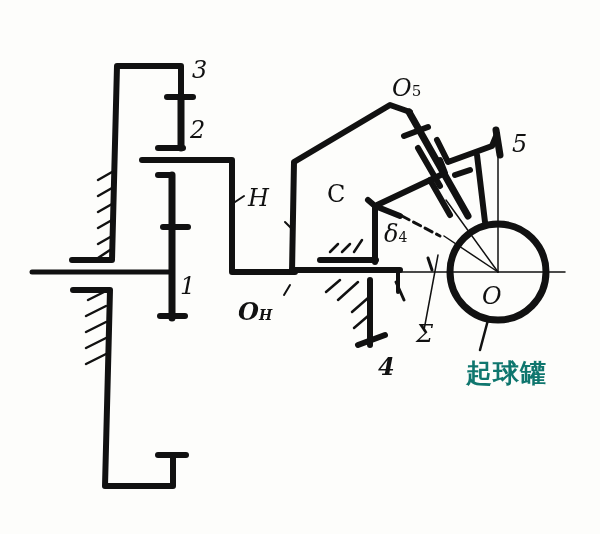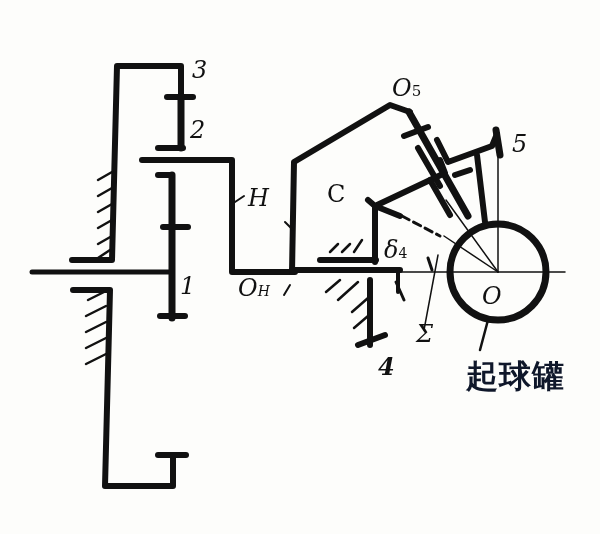--- a/index.html
+++ b/index.html
@@ -1,19 +1,19 @@
 <!DOCTYPE html>
 <html><head>
 <meta charset="utf-8">
 <style>
   html,body{margin:0;padding:0;background:#fdfdfb;}
   #canvas{position:relative;width:600px;height:534px;overflow:hidden;background:#fdfdfb;}
   svg{position:absolute;left:0;top:0;}
   .lbl{position:absolute;font-family:"DejaVu Serif",serif;font-style:italic;color:#111;font-size:24px;line-height:1;}
-  .cn{position:absolute;font-family:"DejaVu Sans",sans-serif;font-weight:bold;color:#0f172a;font-size:32px;line-height:1;letter-spacing:1px;}
+  .cn{position:absolute;font-family:"DejaVu Sans",sans-serif;font-weight:bold;color:#0f766e;font-size:26px;line-height:1;letter-spacing:1px;}
 </style>
 </head>
 <body>
 
 <div id="canvas">
 <svg width="600" height="534" viewBox="0 0 600 534">
   <g stroke="#111" fill="none" stroke-linecap="round" stroke-linejoin="round">
 
     <line x1="32" y1="272" x2="170" y2="272" stroke-width="5"></line>
 
@@ -88,22 +88,22 @@
     <line x1="428" y1="258" x2="432" y2="270" stroke-width="3"></line>
     <line x1="396" y1="282" x2="404" y2="300" stroke-width="3"></line>
     <line x1="290" y1="285" x2="284" y2="295" stroke-width="2"></line>
   </g>
 </svg>
 
 <span class="lbl" style="left:192px;top:58px;">3</span>
 <span class="lbl" style="left:190px;top:118px;">2</span>
 <span class="lbl" style="left:180px;top:274px;">1</span>
 <span class="lbl" style="left:248px;top:186px;">H</span>
-<span class="lbl" style="left:238px;top:276px;"><span>O</span><span style="font-size:14px;">H</span></span>
+<span class="lbl" style="left:238px;top:300px;font-weight:bold;"><span>O</span><span style="font-size:14px;">H</span></span>
 <span class="lbl" style="left:327px;top:182px;font-style:normal;">C</span>
 <span class="lbl" style="left:392px;top:76px;"><span>O</span><span style="font-size:15px;font-style:normal;">5</span></span>
 <span class="lbl" style="left:512px;top:132px;">5</span>
 <span class="lbl" style="left:378px;top:355px;font-weight:bold;">4</span>
-<span class="lbl" style="left:384px;top:238px;"><span>δ</span><span style="font-size:14px;font-style:normal;">4</span></span>
+<span class="lbl" style="left:384px;top:222px;"><span>δ</span><span style="font-size:14px;font-style:normal;">4</span></span>
 <span class="lbl" style="left:416px;top:322px;">Σ</span>
 <span class="lbl" style="left:482px;top:284px;">O</span>
 <span class="cn" style="left:466px;top:360px;">起球罐</span>
 </div>
 
 </body></html>

